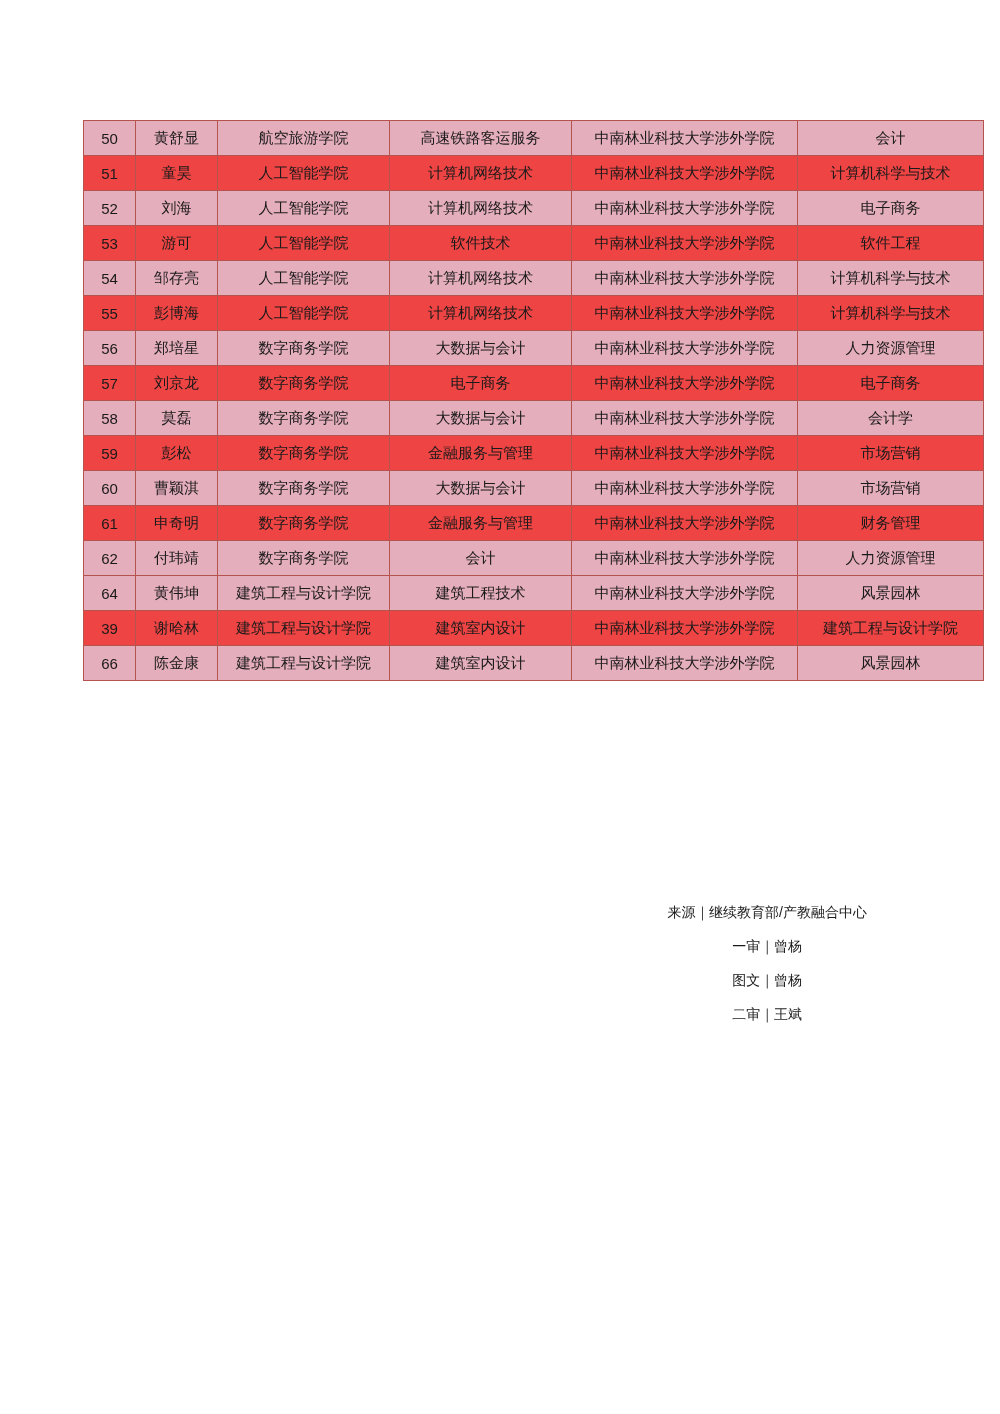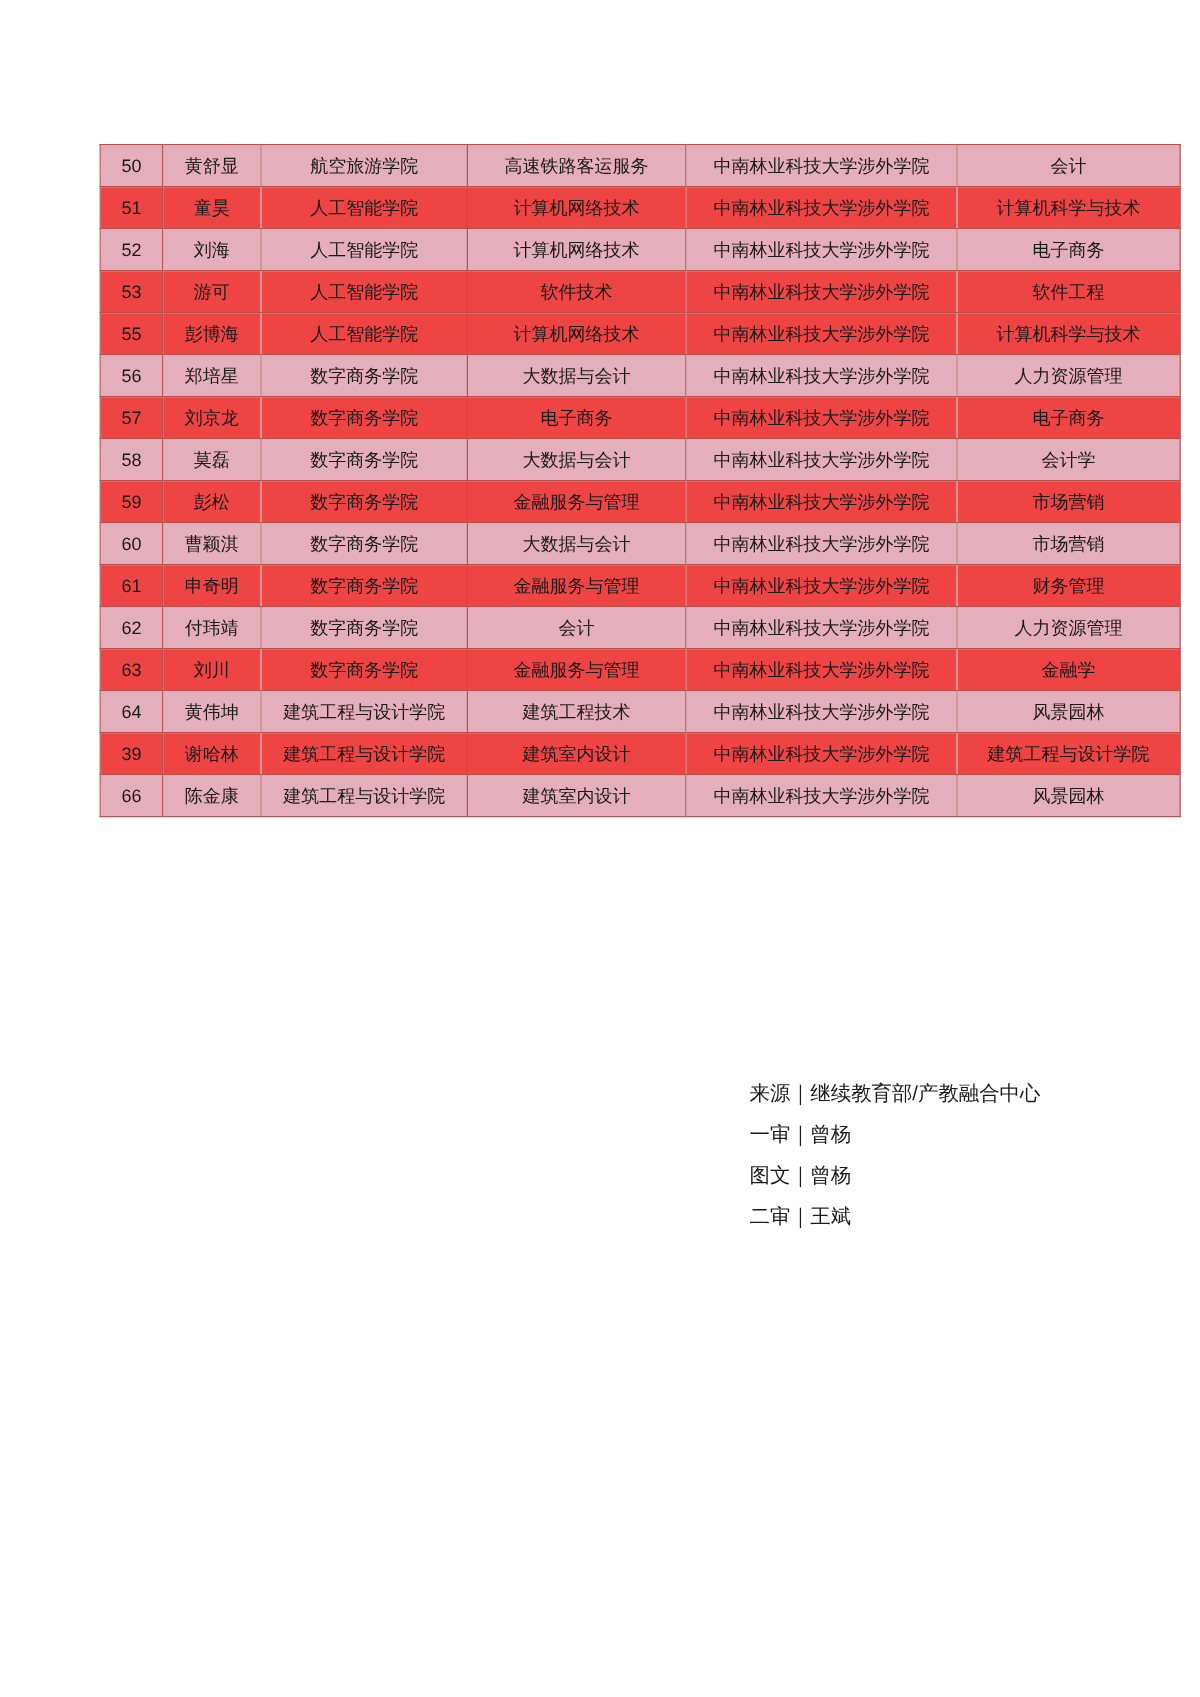--- a/index.html
+++ b/index.html
@@ -51,22 +51,22 @@
   col.c1 { width: 82px; }
   col.c2 { width: 172px; }
   col.c3 { width: 182px; }
   col.c4 { width: 226px; }
   col.c5 { width: 186px; }
 
   .credits {
     position: absolute;
     right: 133px;
     top: 895px;
-    text-align: left;
-    font-size: 17px;
+    text-align: center;
+    font-size: 14px;
     color: #1a1a1a;
     line-height: 34px;
   }
   .credits div {
     white-space: nowrap;
   }
 </style>
 </head>
 <body>
 
@@ -108,20 +108,28 @@
             <td>电子商务</td>
           </tr>
           <tr class="row-light">
             <td>53</td>
             <td>游可</td>
             <td>人工智能学院</td>
             <td>软件技术</td>
             <td>中南林业科技大学涉外学院</td>
             <td>软件工程</td>
           </tr>
+          <tr class="row-dark">
+            <td>54</td>
+            <td>邹存亮</td>
+            <td>人工智能学院</td>
+            <td>计算机网络技术</td>
+            <td>中南林业科技大学涉外学院</td>
+            <td>计算机科学与技术</td>
+          </tr>
           <tr class="row-light">
             <td>55</td>
             <td>彭博海</td>
             <td>人工智能学院</td>
             <td>计算机网络技术</td>
             <td>中南林业科技大学涉外学院</td>
             <td>计算机科学与技术</td>
           </tr>
           <tr class="row-dark">
             <td>56</td>
@@ -171,28 +179,20 @@
             <td>中南林业科技大学涉外学院</td>
             <td>财务管理</td>
           </tr>
           <tr class="row-dark">
             <td>62</td>
             <td>付玮靖</td>
             <td>数字商务学院</td>
             <td>会计</td>
             <td>中南林业科技大学涉外学院</td>
             <td>人力资源管理</td>
-          </tr>
-          <tr class="row-light">
-            <td>63</td>
-            <td>刘川</td>
-            <td>数字商务学院</td>
-            <td>金融服务与管理</td>
-            <td>中南林业科技大学涉外学院</td>
-            <td>金融学</td>
           </tr>
           <tr class="row-dark">
             <td>64</td>
             <td>黄伟坤</td>
             <td>建筑工程与设计学院</td>
             <td>建筑工程技术</td>
             <td>中南林业科技大学涉外学院</td>
             <td>风景园林</td>
           </tr>
           <tr class="row-light">

